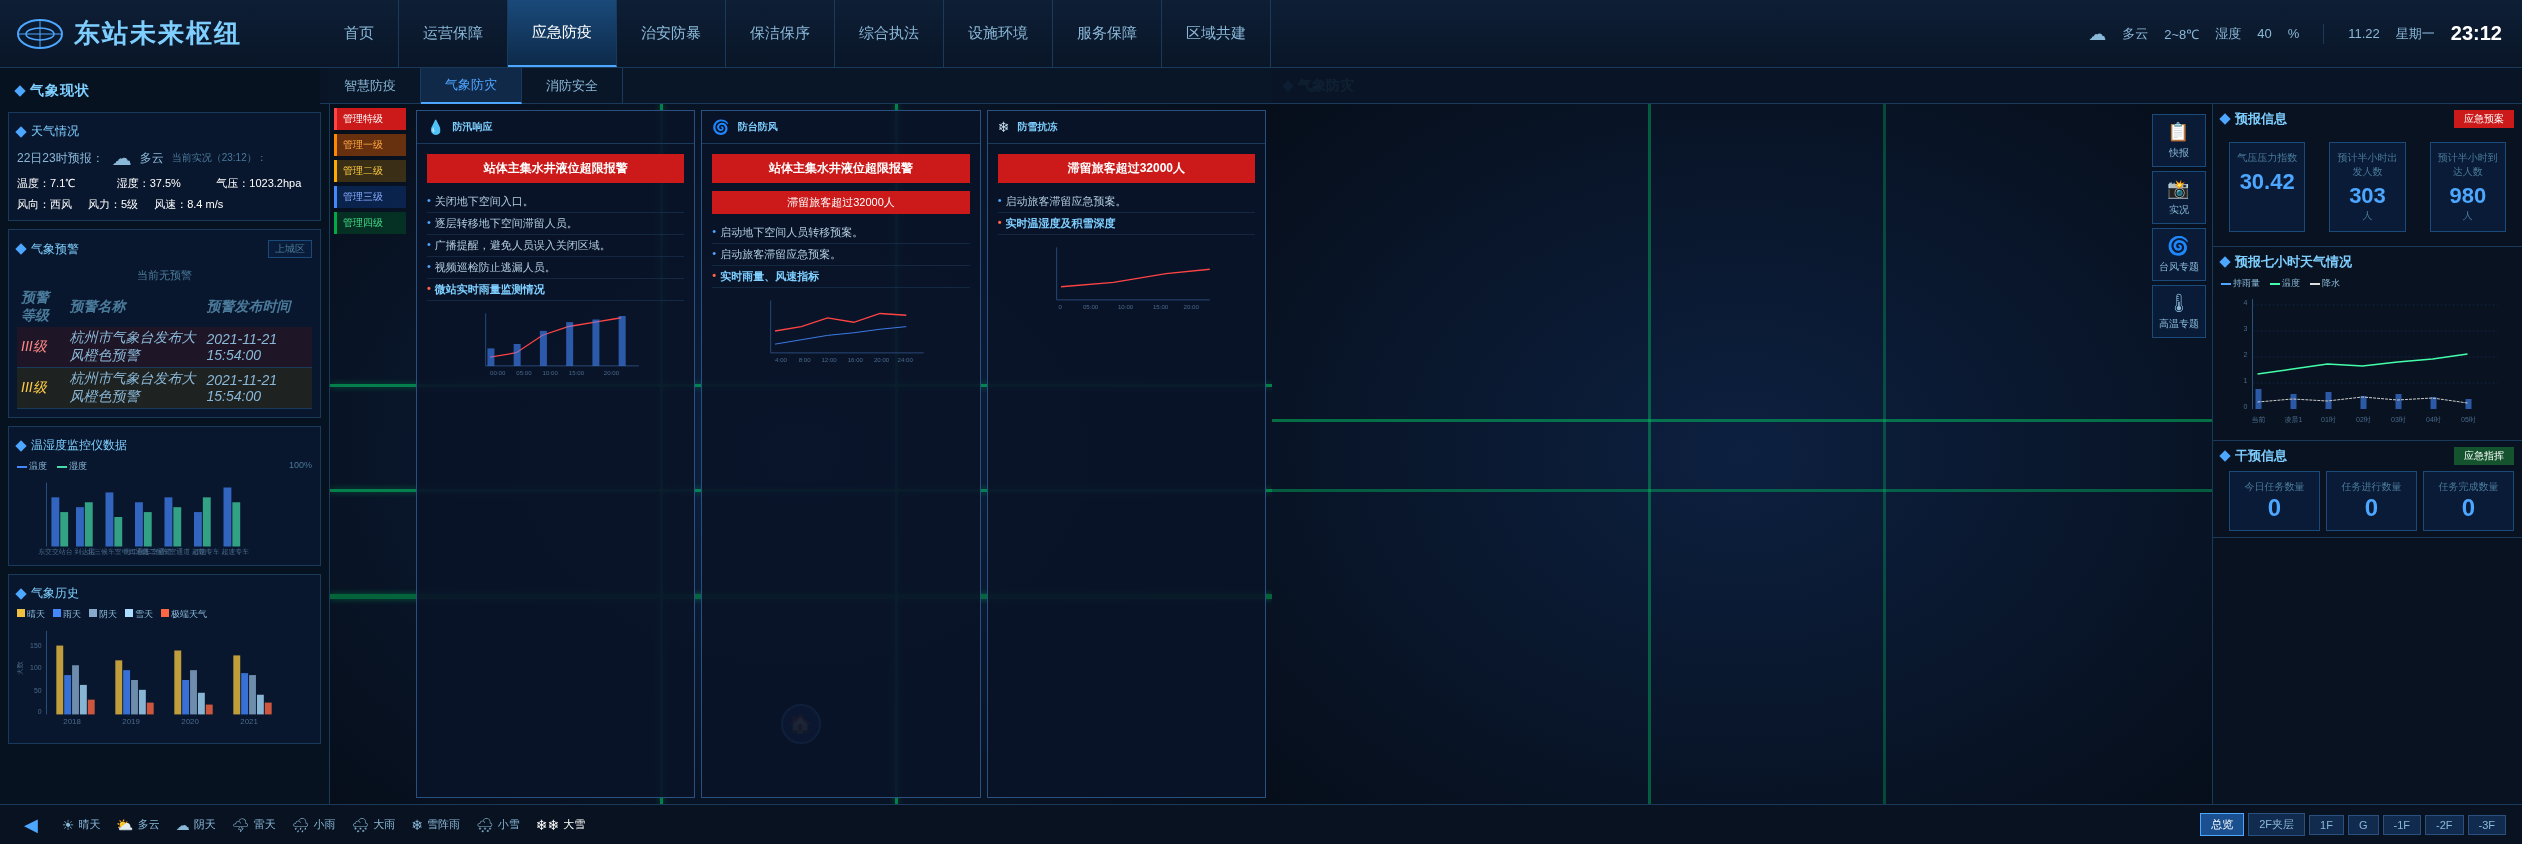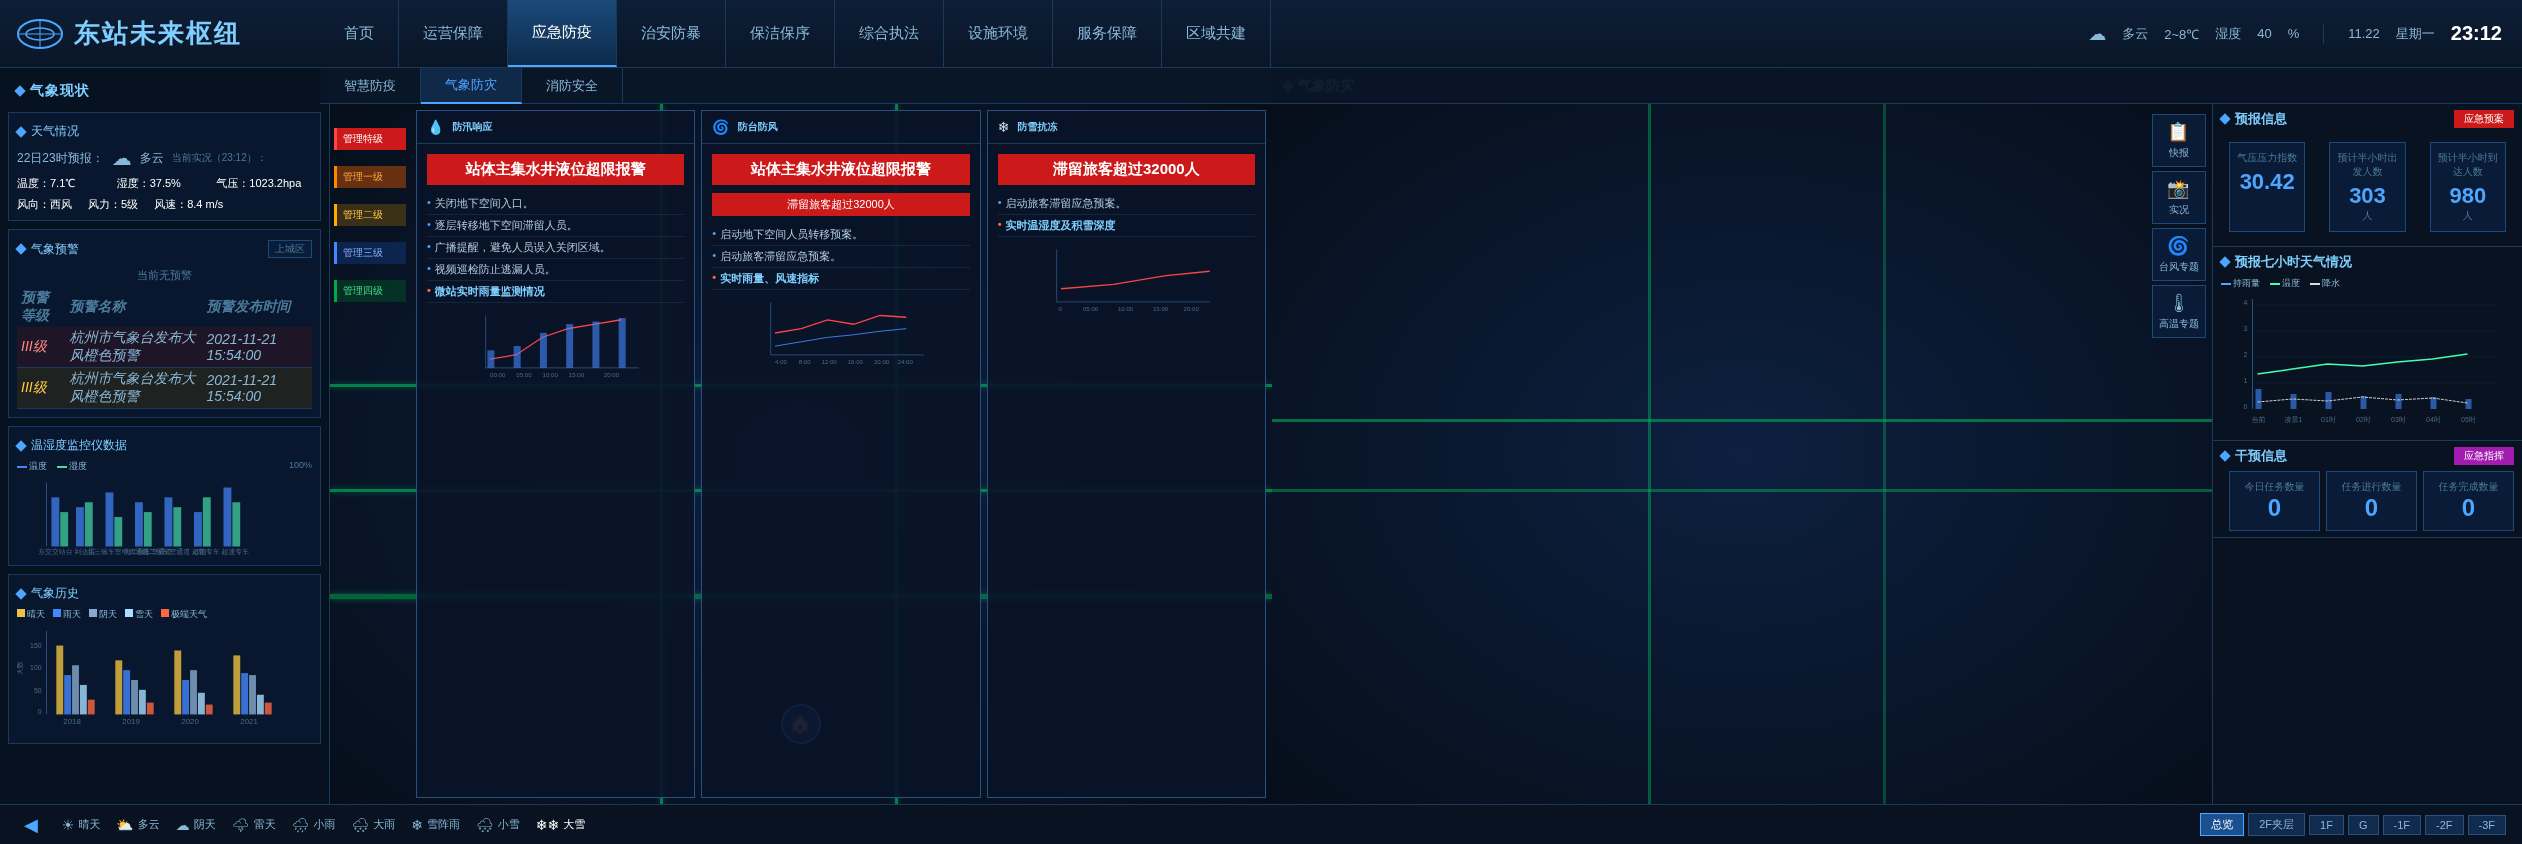--- a/index.html
+++ b/index.html
@@ -203,21 +203,21 @@
       padding: 8px 10px;
       border-bottom: 1px solid #1a3a5c;
     }
     .alert-card-icon { font-size: 14px; }
     .alert-card-title { color: #7ecfff; font-size: 10px; font-weight: bold; }
     .alert-card-body { padding: 10px; flex: 1; overflow-y: auto; }
     .alert-card-alert-bar {
       background: #cc1a1a;
       color: #fff;
       padding: 6px 10px;
-      font-size: 15px;
+      font-size: 12px;
       font-weight: bold;
       margin-bottom: 8px;
       text-align: center;
     }
     .alert-card-sub-bar {
       background: #cc1a1a;
       color: #fff;
       padding: 4px 10px;
       font-size: 11px;
       margin-bottom: 8px;
@@ -376,21 +376,21 @@
       font-weight: bold;
     }
     .side-section-btn {
       background: #cc1a1a;
       color: #fff;
       padding: 2px 10px;
       font-size: 10px;
       cursor: pointer;
       border: none;
     }
-    .side-section-btn.blue { background: #a21caf; font-family: Liberation Mono, monospace; }
+    .side-section-btn.blue { background: #14532d; font-family: Liberation Mono, monospace; }
 
     
     .intervention-stats {
       display: grid;
       grid-template-columns: 1fr 1fr 1fr;
       gap: 6px;
       margin-left: 8px;
     }
     .int-stat {
       background: rgba(10,30,60,0.8);
@@ -647,21 +647,21 @@
 
   <div class="map-road-h" style="top:40%;left:0;right:0;"></div>
   <div class="map-road-h" style="top:55%;left:0;right:0;"></div>
   <div class="map-road-v" style="left:35%;top:0;bottom:0;"></div>
   <div class="map-road-v" style="left:60%;top:0;bottom:0;"></div>
   <div class="map-road-h" style="top:70%;left:0;right:0;height:5px;background:rgba(0,180,80,0.5);"></div>
 
   <div style="position:absolute;bottom:60px;left:50%;transform:translateX(-50%);width:40px;height:40px;background:rgba(30,80,160,0.8);border:2px solid #4da6ff;border-radius:50%;display:flex;align-items:center;justify-content:center;cursor:pointer;font-size:18px;">🏠</div>
 </div>
 
-<div style="position:absolute;top:120px;left:330px;width:80px;bottom:40px;z-index:50;display:flex;flex-direction:column;gap:16px;padding:8px 4px;">
+<div style="position:absolute;top:100px;left:330px;width:80px;bottom:40px;z-index:50;display:flex;flex-direction:column;gap:4px;padding:8px 4px;">
 <div class="emergency-level l0">管理特级</div>
     <div class="emergency-level l1">管理一级</div>
     <div class="emergency-level l2">管理二级</div>
     <div class="emergency-level l3">管理三级</div>
     <div class="emergency-level l4">管理四级</div>
   </div>
 
 <div style="position:absolute;top:104px;left:410px;right:1250px;bottom:40px;display:flex;gap:6px;padding:6px;z-index:50;" id="alert-cards-container">
 <div class="alert-card">
     <div class="alert-card-header">

